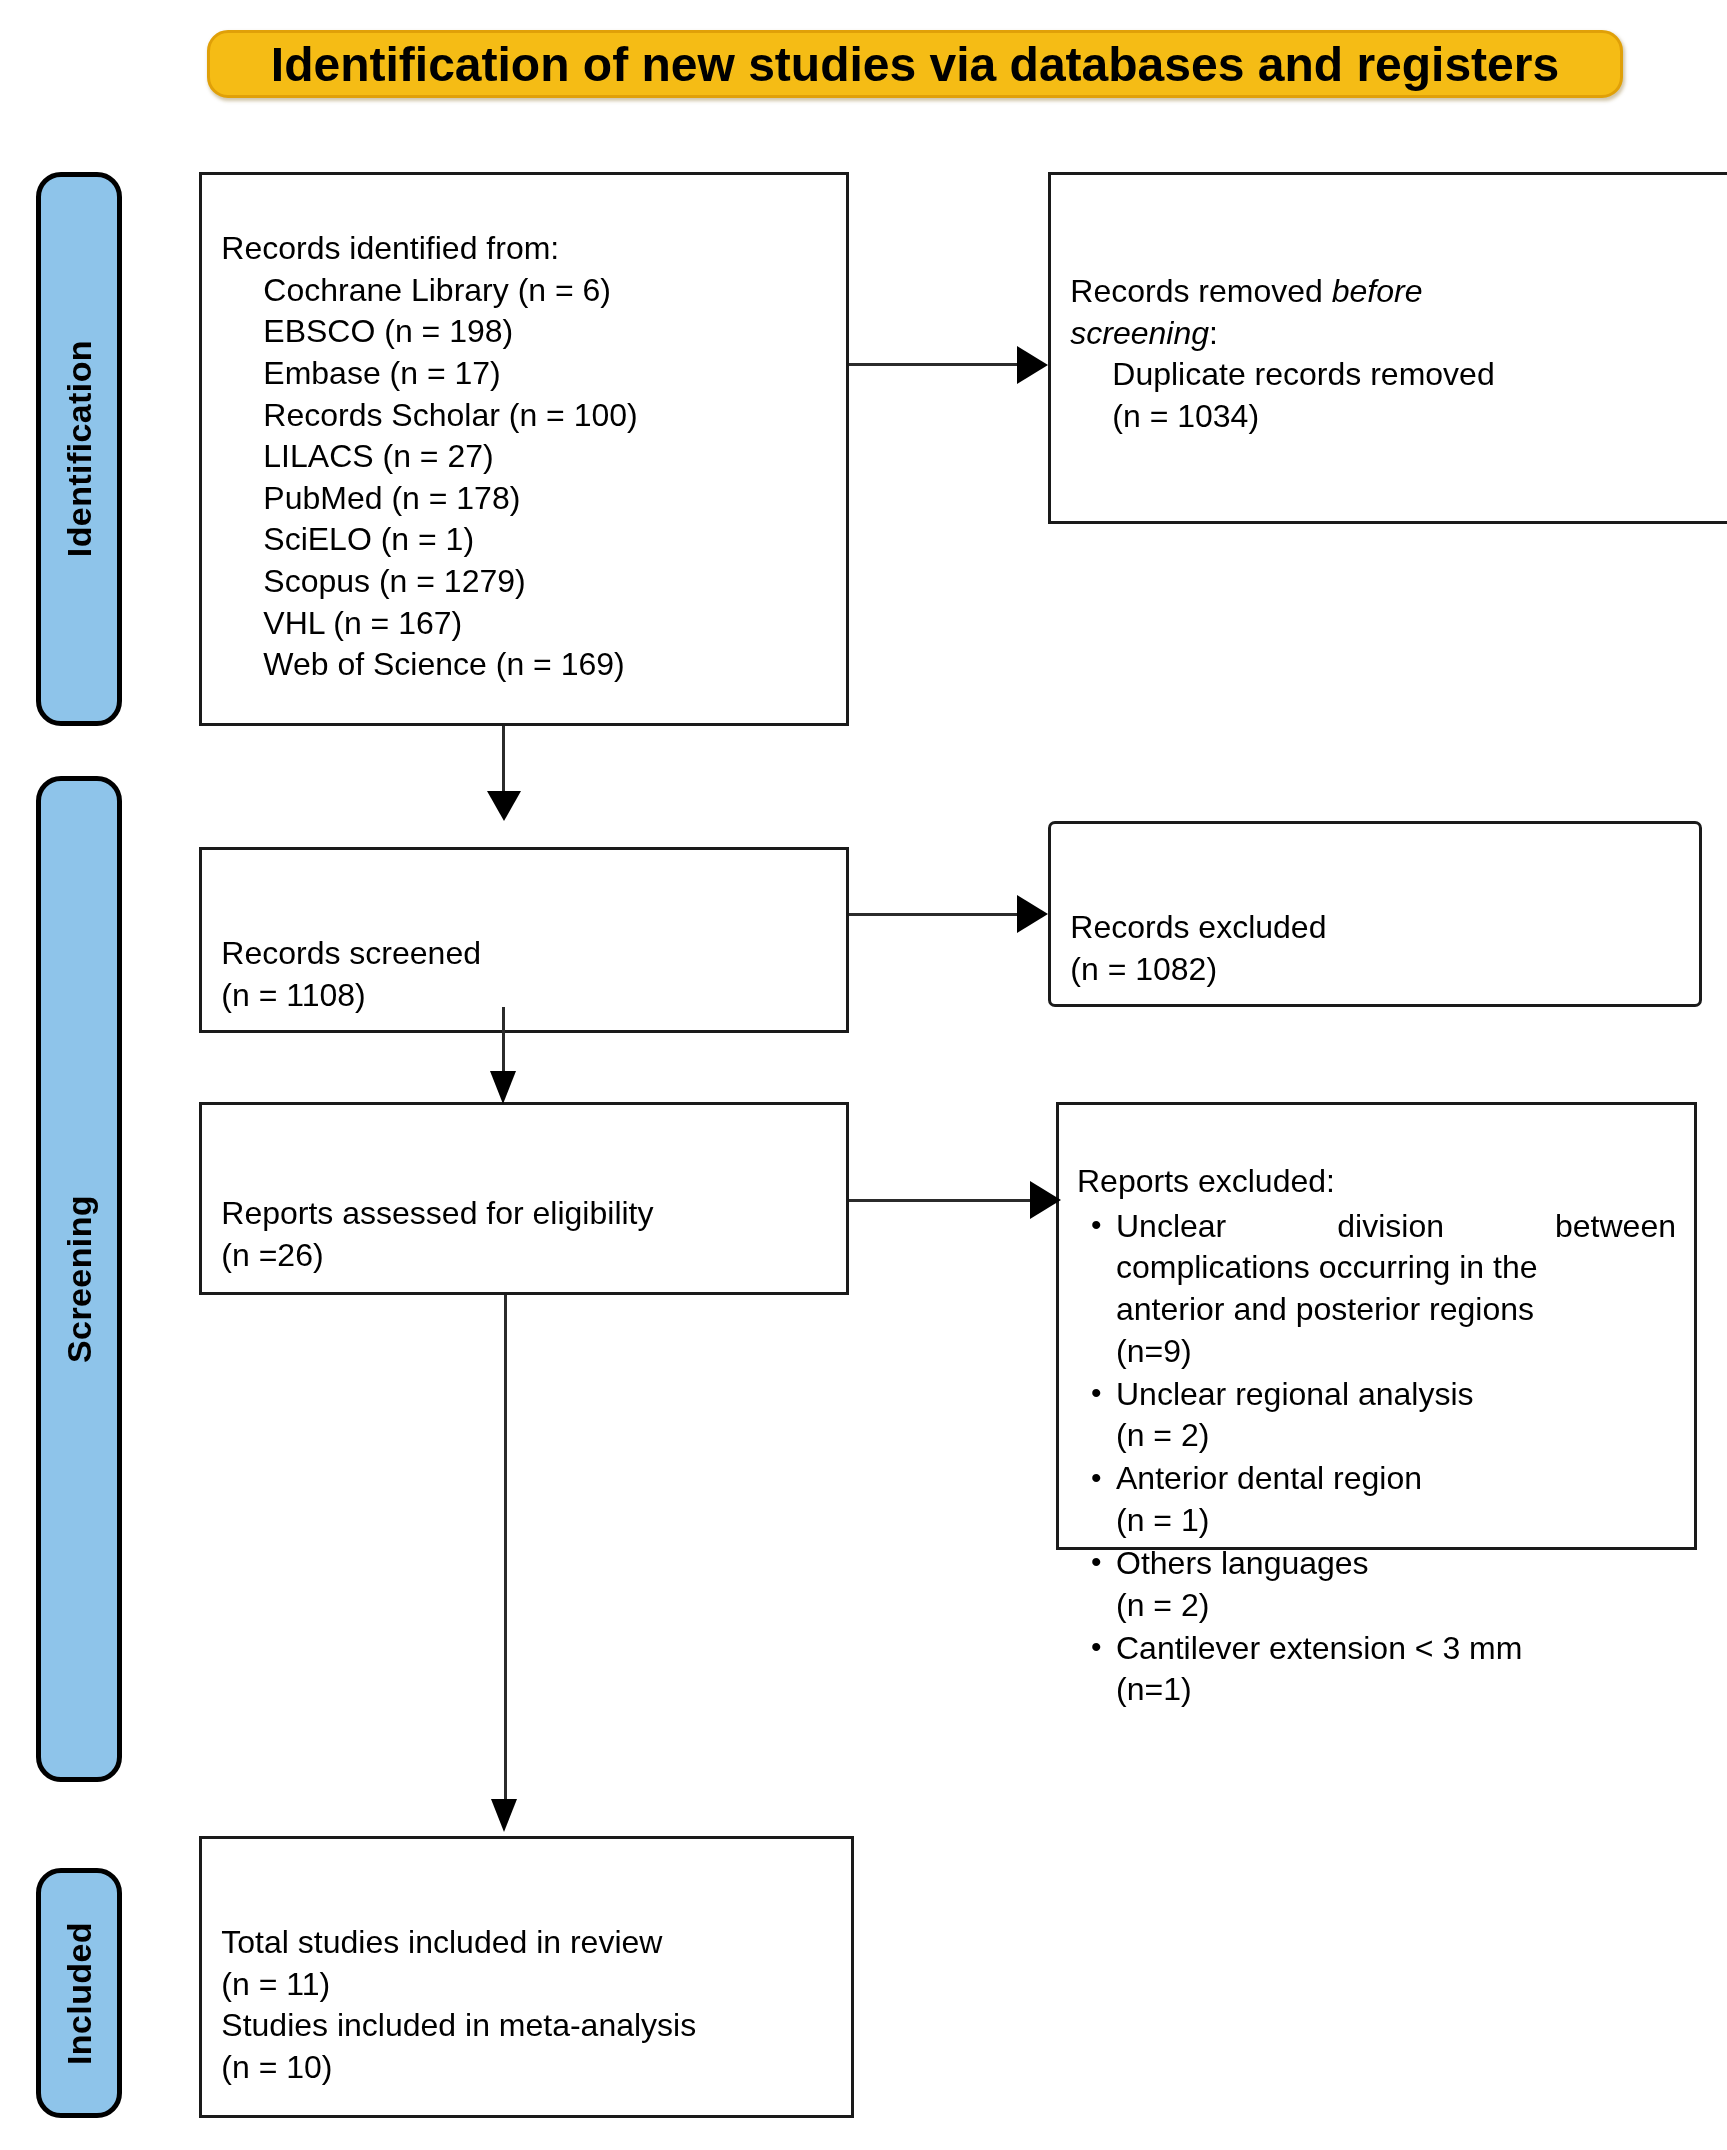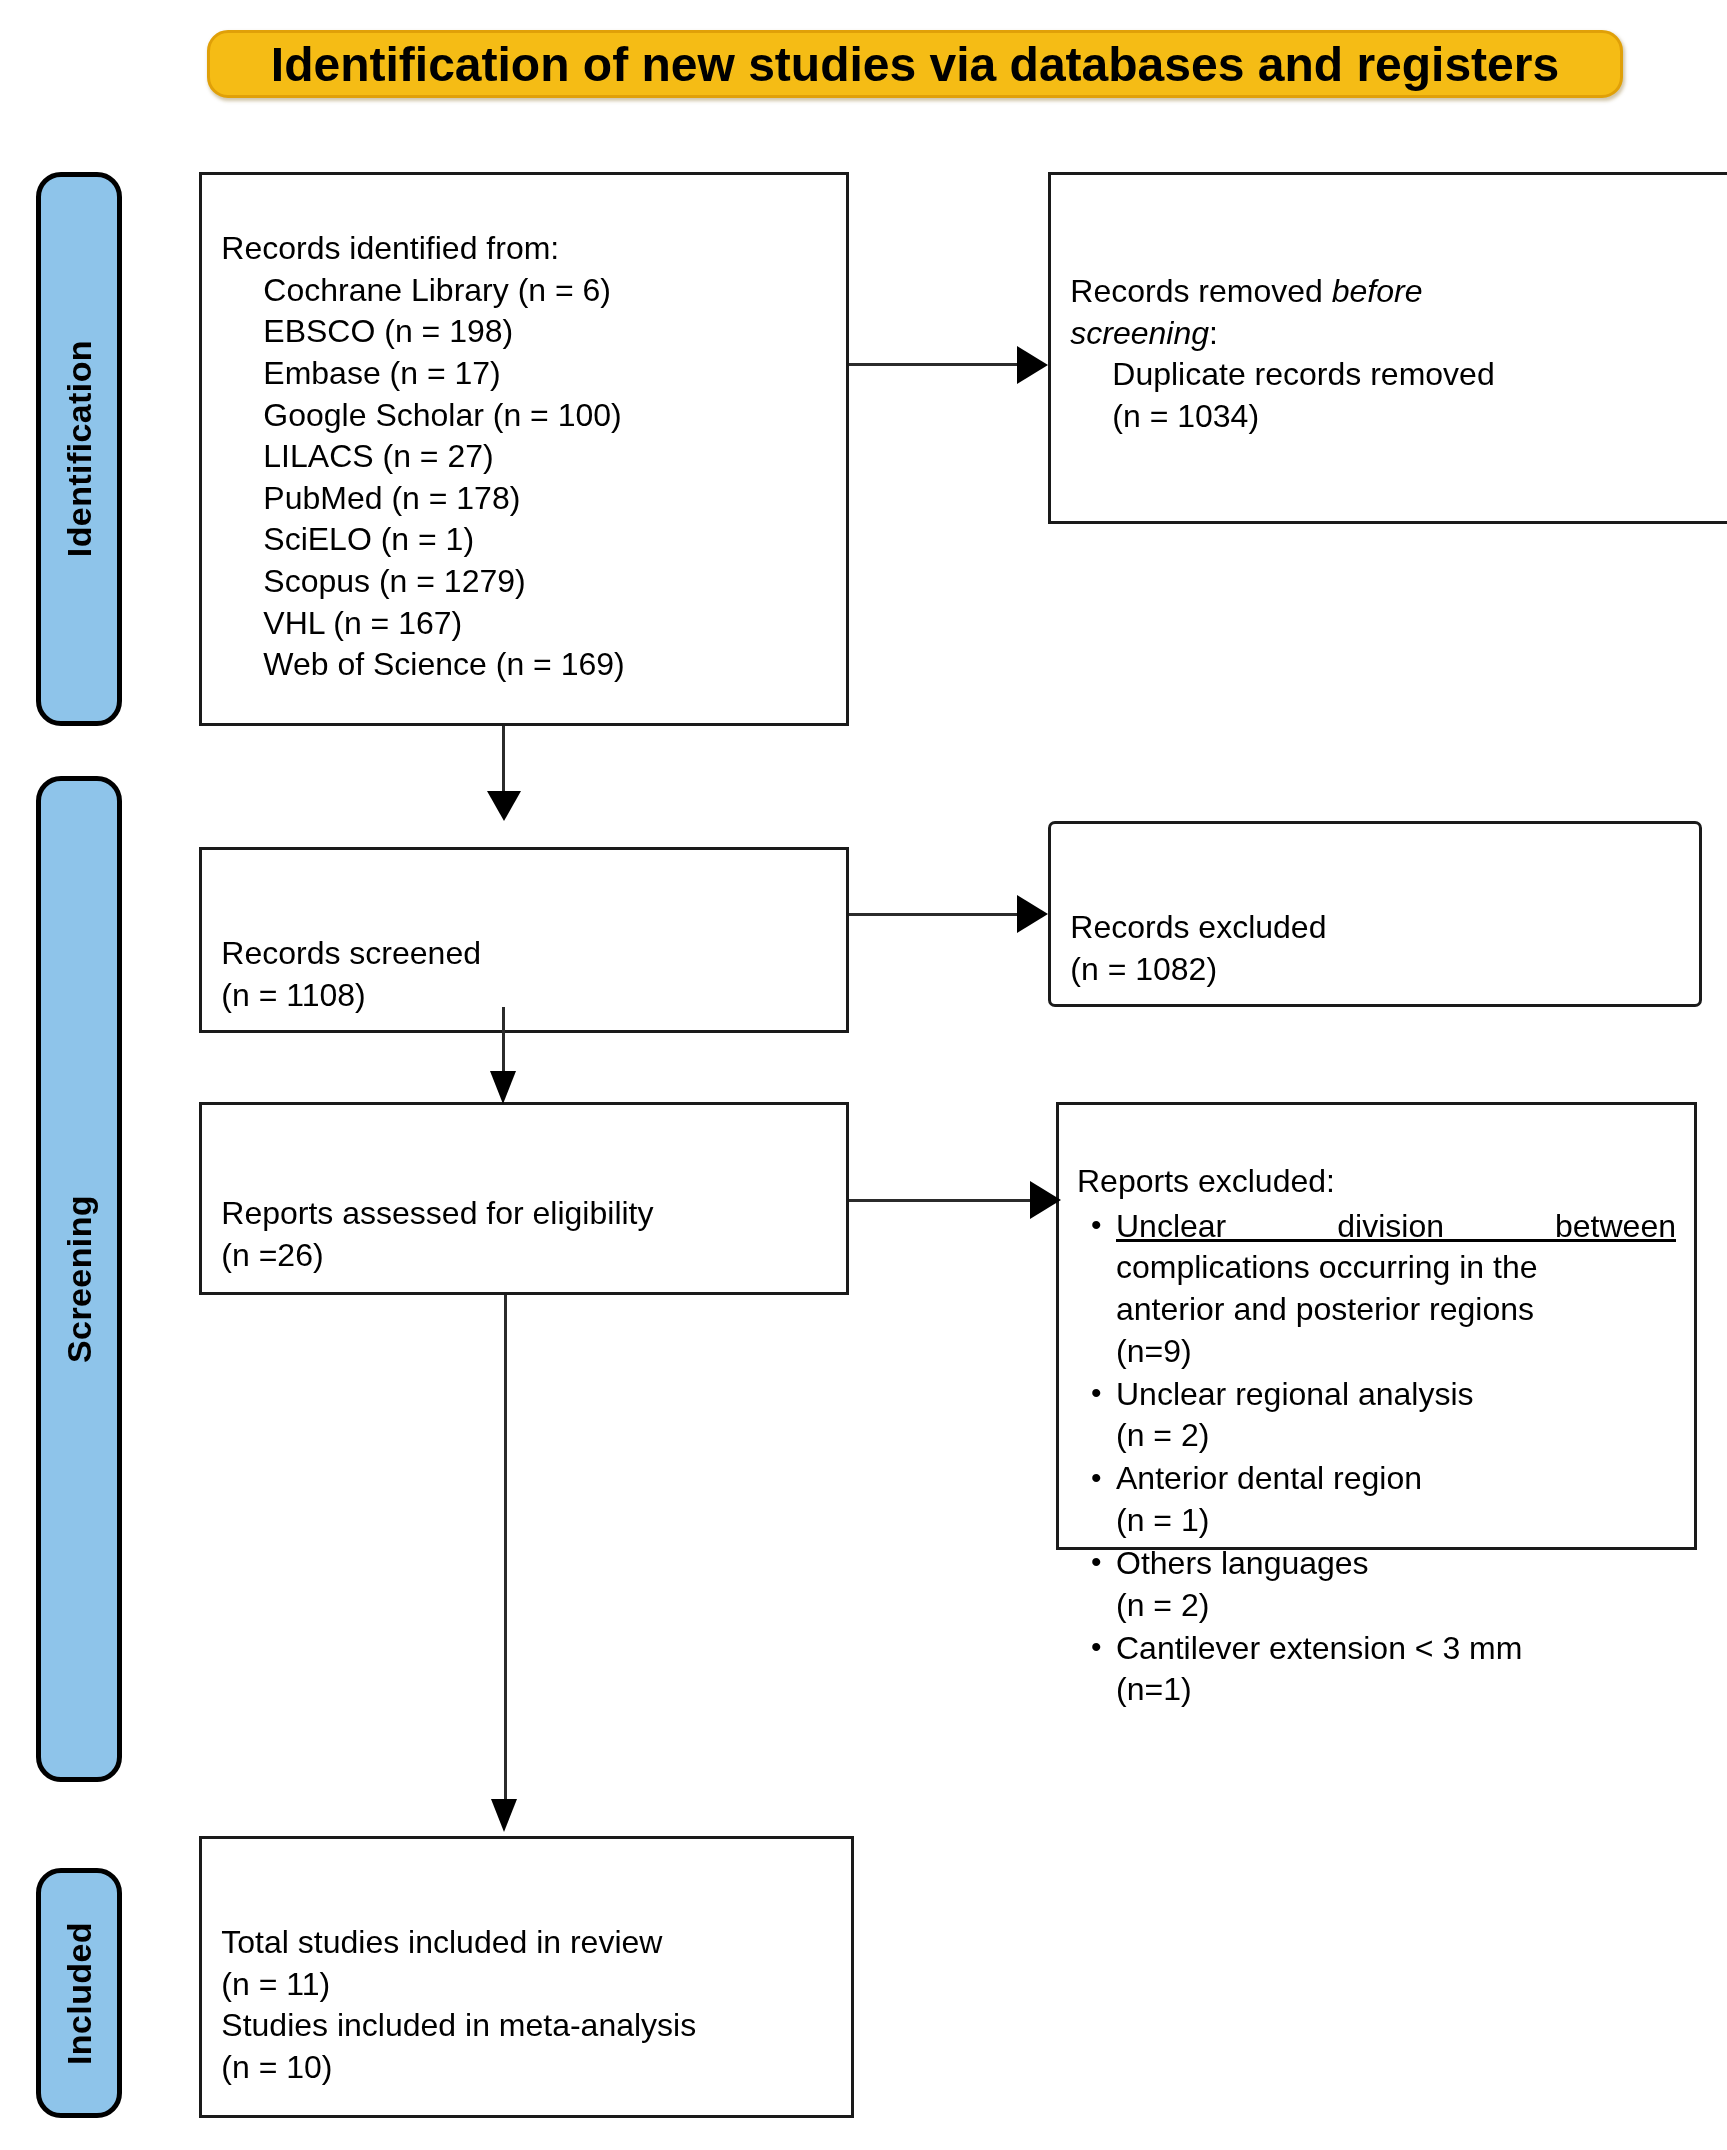--- a/index.html
+++ b/index.html
@@ -154,21 +154,21 @@
   <div class="phase" style="left:36px; top:1868px; width:86px; height:250px;">
     <span class="phase-label">Included</span>
   </div>
 
   <div class="box" style="left:199px; top:172px; width:650px; height:554px;">
     <div class="box-inner">
       <div>Records identified from:</div>
       <span class="ind">Cochrane Library (n = 6)</span>
       <span class="ind">EBSCO (n = 198)</span>
       <span class="ind">Embase (n = 17)</span>
-      <span class="ind">Google Scholar (n = 100)</span>
+      <span class="ind">Records Scholar (n = 100)</span>
       <span class="ind">LILACS (n = 27)</span>
       <span class="ind">PubMed (n = 178)</span>
       <span class="ind">SciELO (n = 1)</span>
       <span class="ind">Scopus (n = 1279)</span>
       <span class="ind">VHL (n = 167)</span>
       <span class="ind">Web of Science (n = 169)</span>
     </div>
   </div>
 
   <div class="box" style="left:1048px; top:172px; width:742px; height:352px; padding-top:59px;">
@@ -202,21 +202,21 @@
       <div>(n =26)</div>
     </div>
   </div>
 
   <div class="box" style="left:1056px; top:1102px; width:641px; height:448px; padding:19.3px 18px;">
     <div class="box-inner">
       <div>Reports excluded:</div>
       <ul class="excl">
         <li>
           <span class="just">
-            <span style="text-align:justify; text-align-last:justify;text-decoration:underline;">Unclear division between</span>
+            <span style="text-align:justify; text-align-last:justify;">Unclear division between</span>
             <span>complications occurring in the</span>
             <span>anterior and posterior regions</span>
             <span>(n=9)</span>
           </span>
         </li>
         <li>
           <span style="display:block;">Unclear regional analysis</span>
           <span style="display:block;">(n = 2)</span>
         </li>
         <li>

